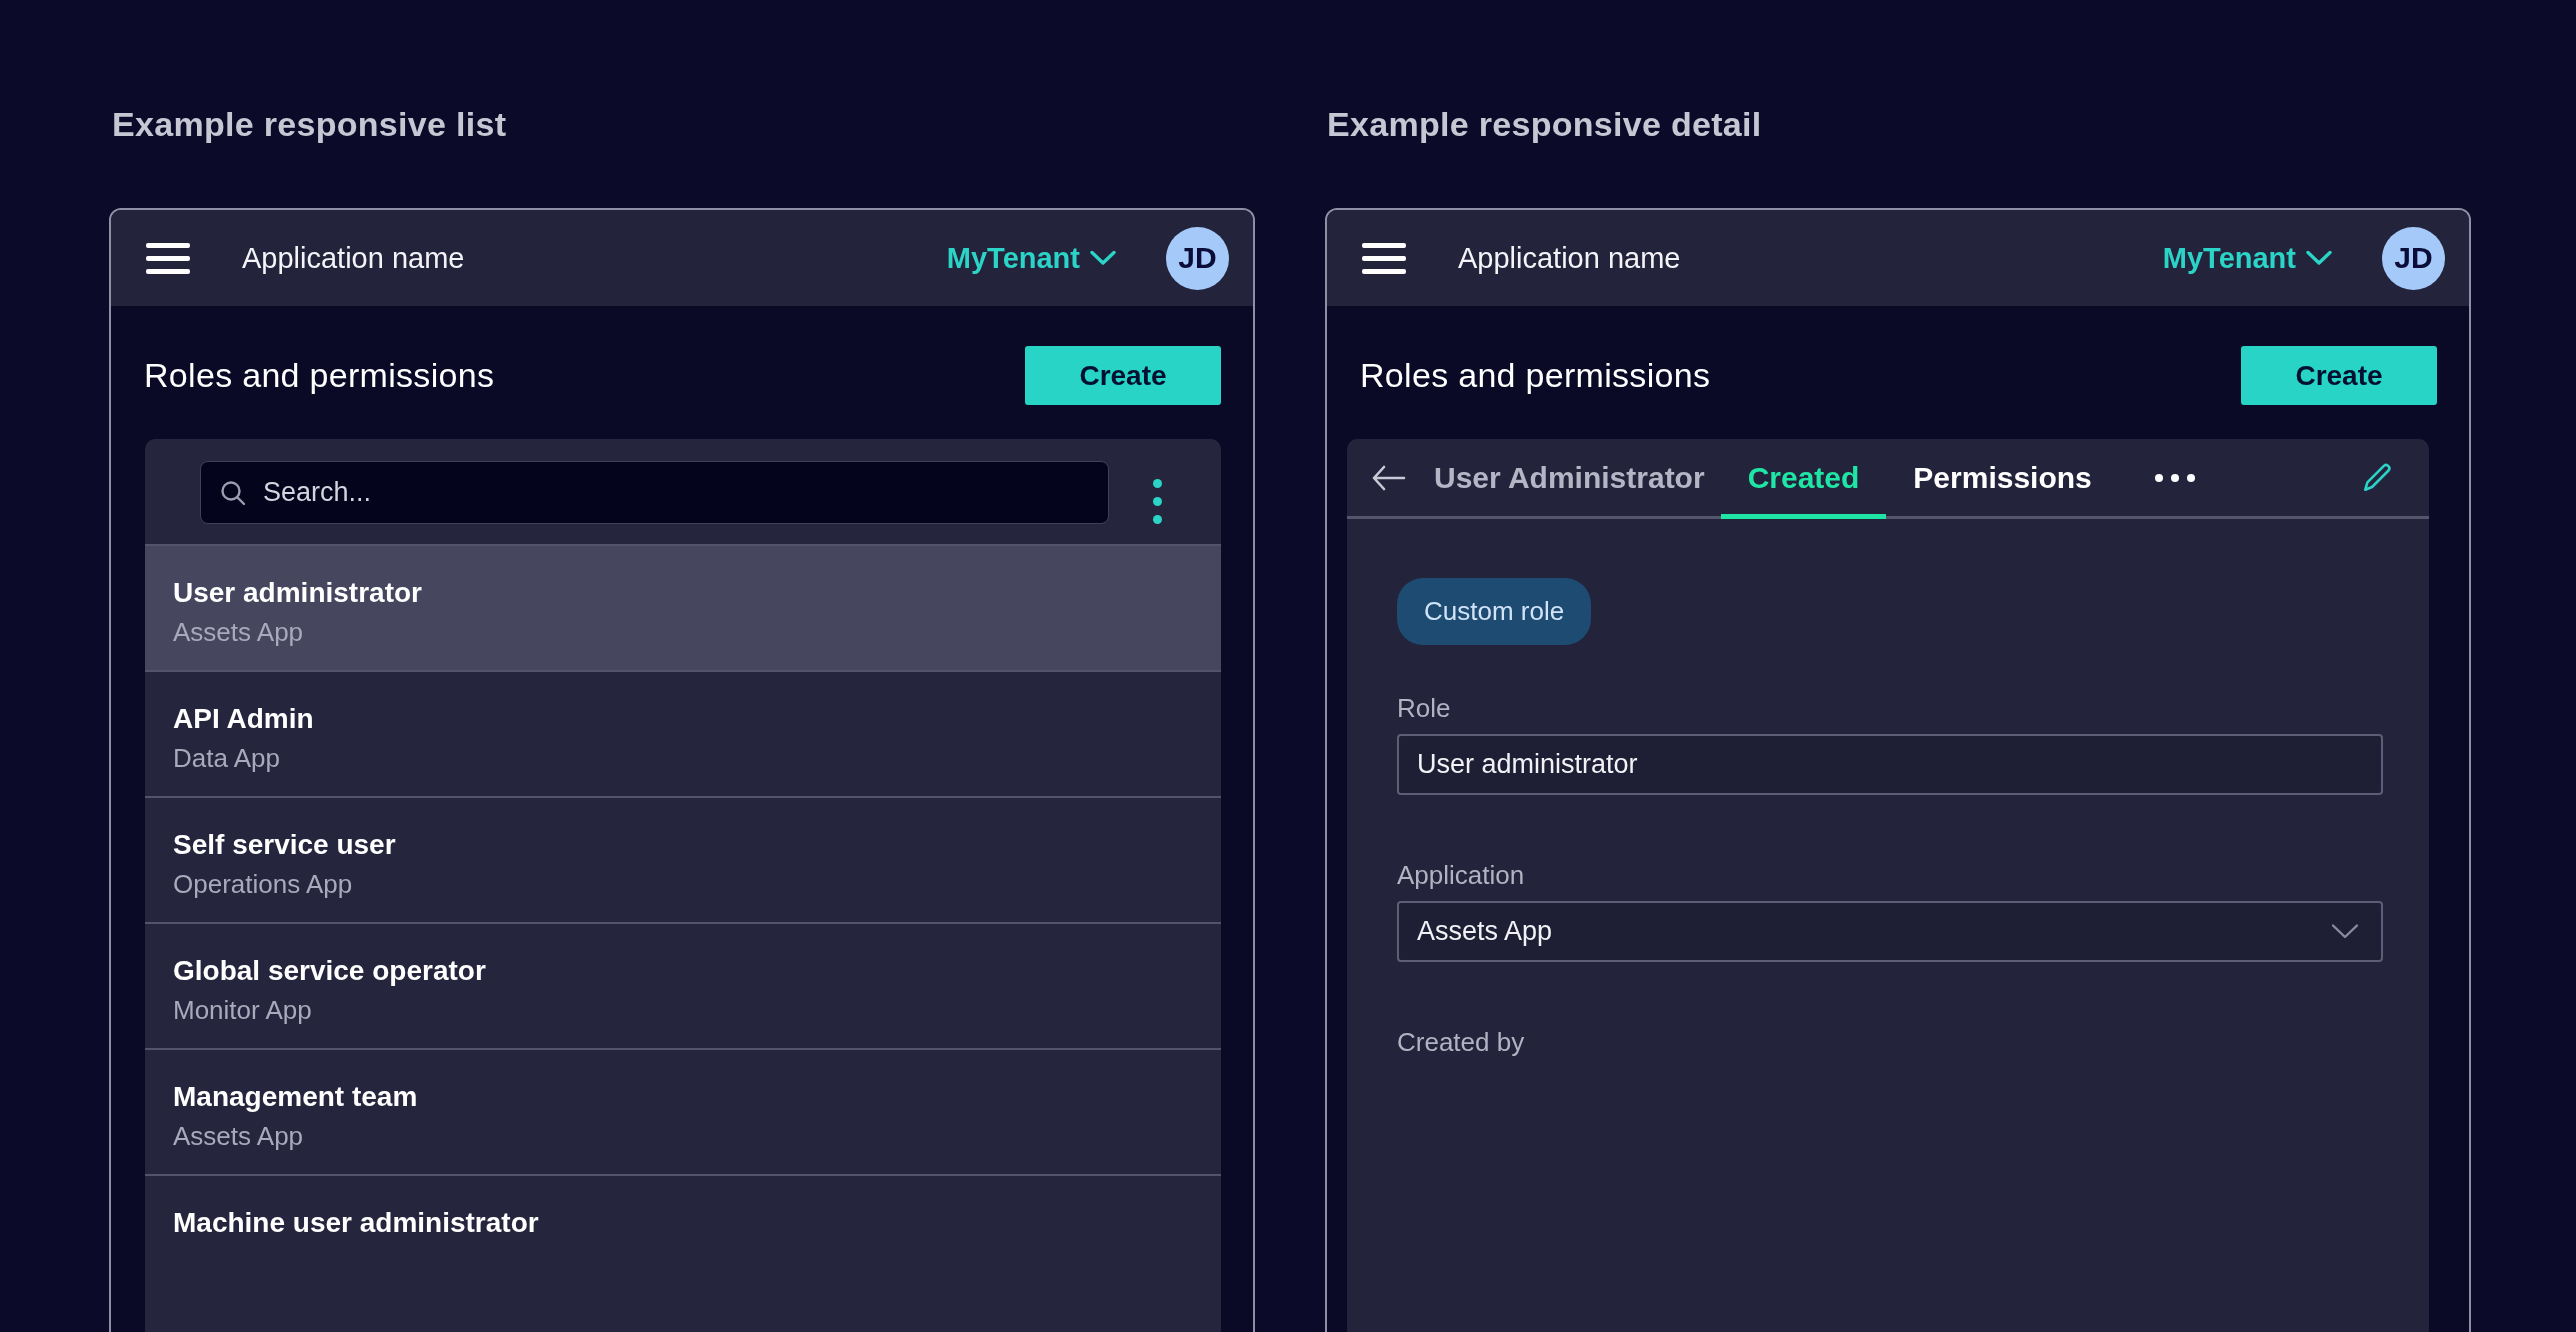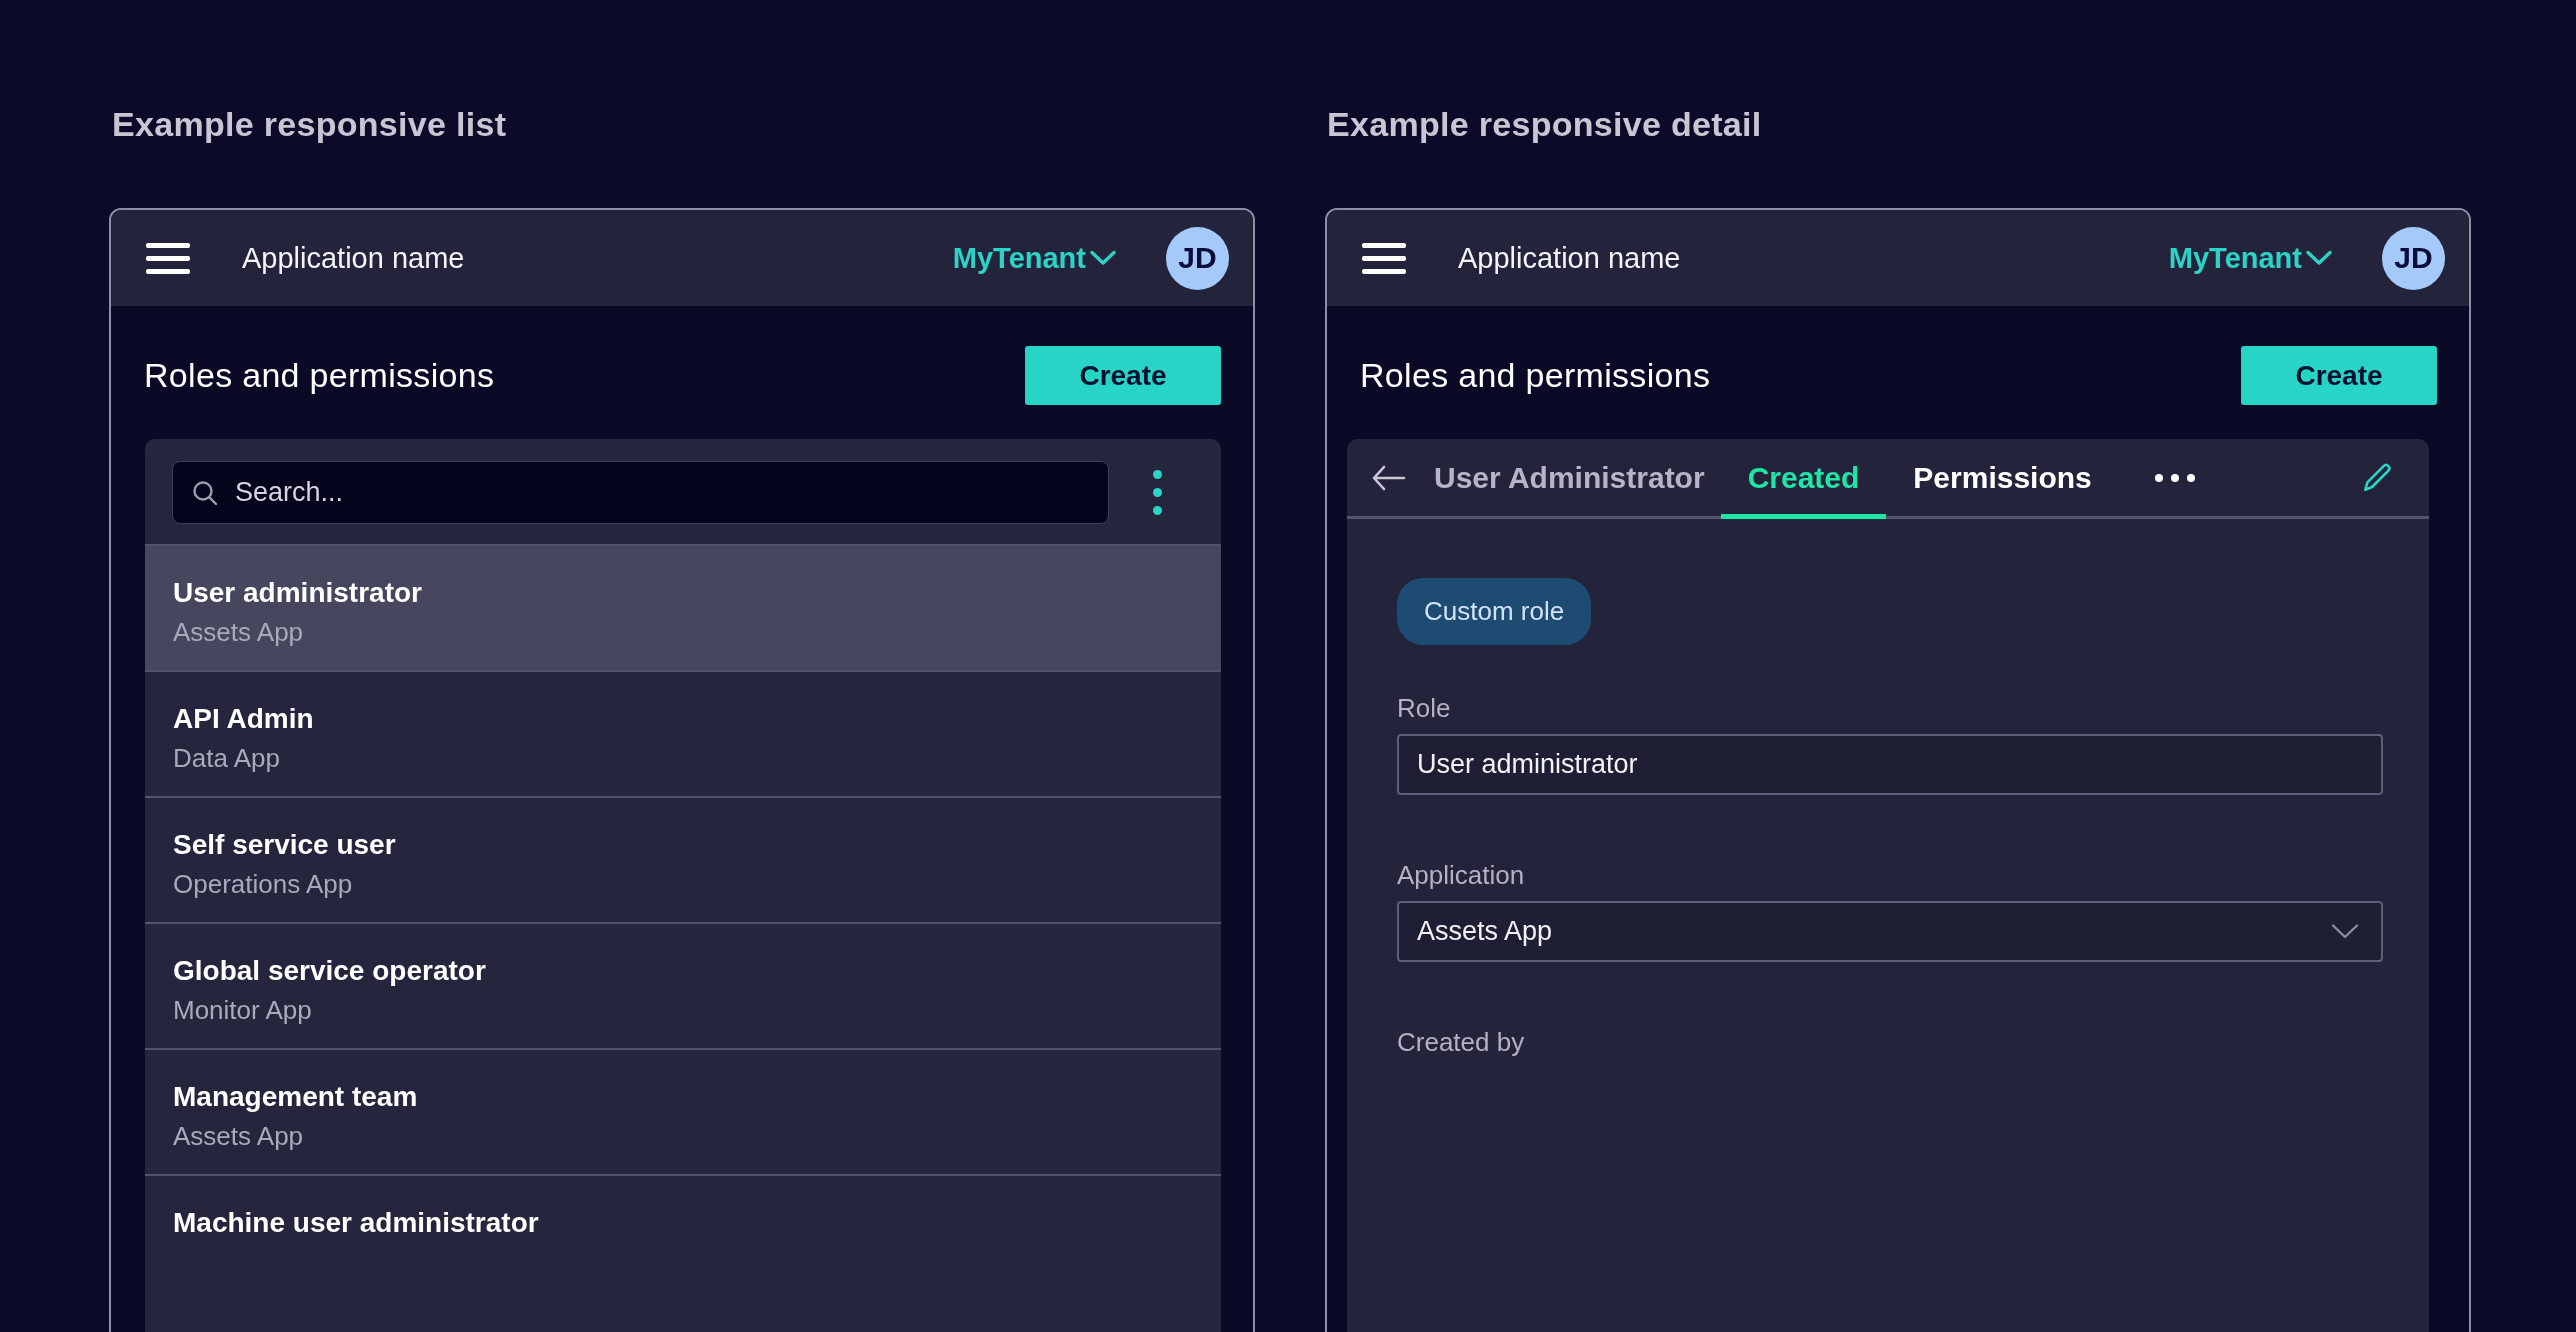--- a/index.html
+++ b/index.html
@@ -27,21 +27,21 @@
 
   
   .app-header {
     flex:0 0 96px; background:#23233c;
     display:flex; align-items:center; padding:0 24px 0 35px;
   }
   .hamburger { display:flex; flex-direction:column; gap:8px; cursor:pointer; }
   .hamburger span { width:44px; height:5px; background:#ffffff; border-radius:2px; }
   .app-title { margin-left:52px; font-size:29px; font-weight:400; color:#f4f4f8; }
   .tenant {
-    margin-left:auto; display:flex; align-items:center; gap:4px;
+    margin-left:auto; display:flex; align-items:center; gap:10px;
     color:#2bd4c7; font-weight:700; font-size:29px; cursor:pointer;
   }
   .avatar {
     width:63px; height:63px; margin-left:50px; border-radius:50%;
     background:#a5c9f8; color:#0c0c38; font-weight:700; font-size:30px;
     display:flex; align-items:center; justify-content:center; cursor:pointer;
   }
 
   .card-body { flex:1; display:flex; flex-direction:column; min-height:0; }
 
@@ -54,21 +54,21 @@
     width:196px; height:59px; border:none; border-radius:3px;
     background:#27d4c6; color:#001030; font-size:28px; font-weight:700;
     font-family:"Liberation Sans", sans-serif; cursor:pointer;
   }
 
   
   .list-panel {
     flex:1; margin:34px 32px 0 34px;
     background:#25253e; border-radius:10px 10px 0 0;
   }
-  .search-row { display:flex; align-items:center; padding:22px 59px 20px 27px; }
+  .search-row { display:flex; align-items:flex-end; padding:22px 59px 20px 27px;margin-left:28px; }
   .search-box {
     flex:1; height:63px; background:#04041d;
     border:1px solid #40405c; border-radius:8px;
     display:flex; align-items:center; gap:16px; padding:0 18px;
   }
   .search-box svg { flex:0 0 auto; }
   .search-box input {
     flex:1; background:transparent; border:none; outline:none;
     color:#e4e4ec; font-size:27px; font-family:"Liberation Sans", sans-serif;
   }

